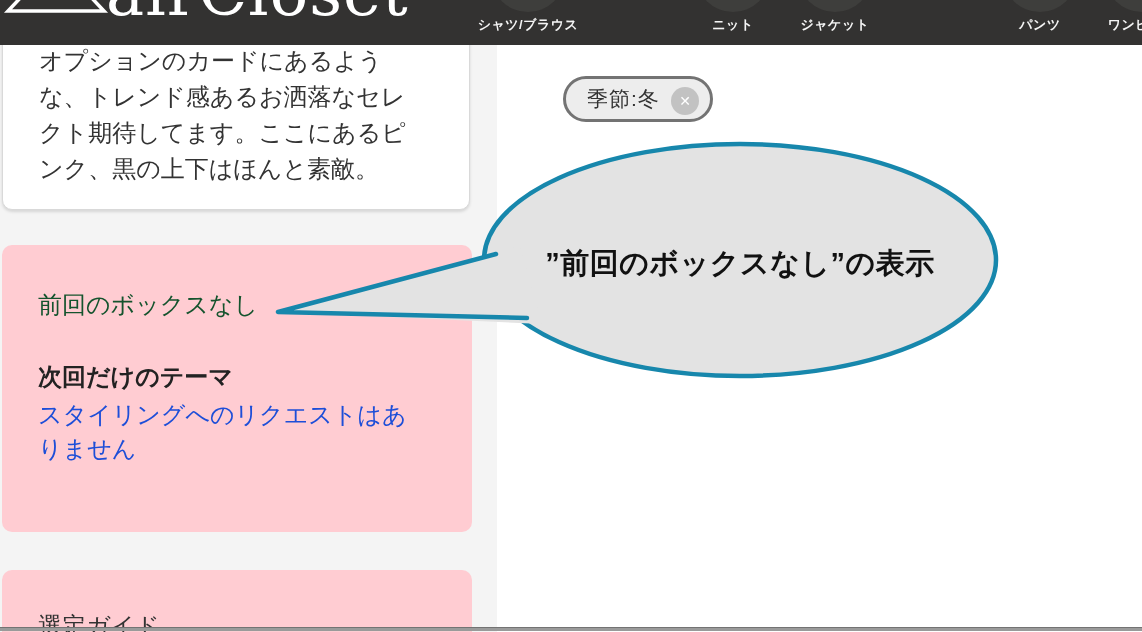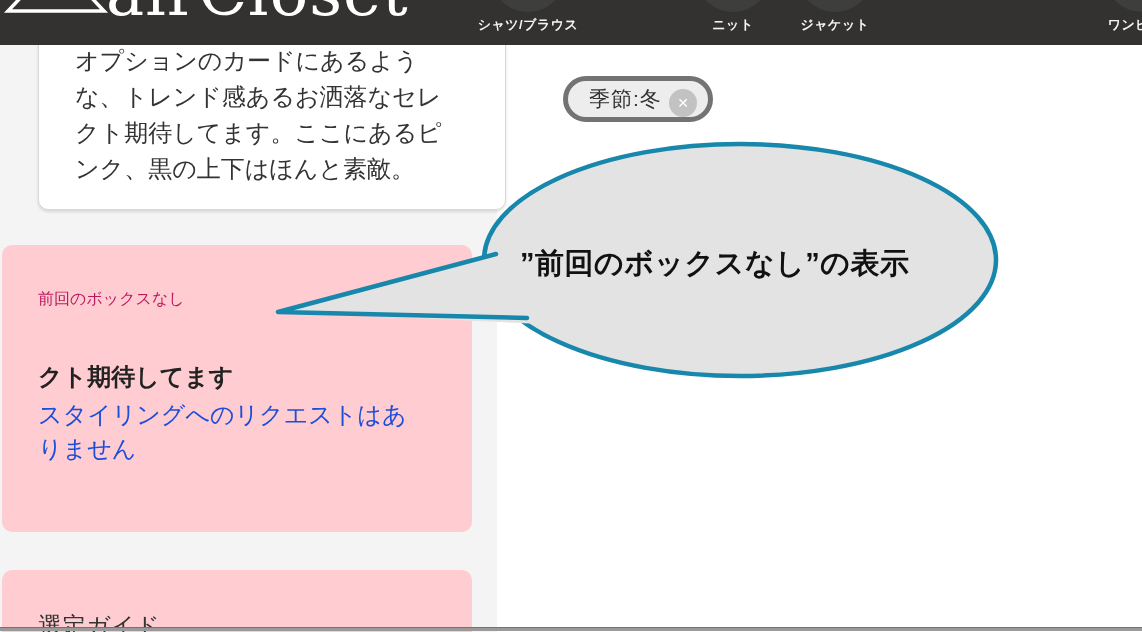--- a/index.html
+++ b/index.html
@@ -20,49 +20,49 @@
                width:74px; height:74px; border-radius:50%; background:#3e3e3c; }
   .nav-label { position:absolute; top:16px; left:0; width:100%; text-align:center;
                font-size:13px; font-weight:600; color:#f5f5f5; letter-spacing:.5px;
                white-space:nowrap; }
 
   
   .sidebar { position:absolute; left:0; top:0; width:497px; height:632px;
              background:#f4f4f4; z-index:1; }
   .card-white { position:absolute; left:2px; top:8px; width:468px; height:202px;
                 background:#ffffff; border:1px solid #d9d9d9; border-radius:10px;
-                box-shadow:0 2px 3px rgba(0,0,0,.12);margin-left:36px; }
+                box-shadow:0 2px 3px rgba(0,0,0,.12); }
   .comment-text { position:absolute; left:36px; top:34px; right:12px;
                   font-size:24px; line-height:36px; color:#333; white-space:pre-line; }
   .card-pink { position:absolute; left:2px; width:470px; background:#ffccd2;
                border-radius:10px; }
   .card-box { top:245px; height:287px; }
   .card-guide { top:570px; height:120px; }
-  .box-title { position:absolute; left:36px; top:44px; font-size:16px; color:#be185d; }
+  .box-title { position:absolute; left:36px; top:44px; font-size:24px; color:#14532d; }
   .box-heading { position:absolute; left:36px; top:116px; font-size:24px;
                  font-weight:bold; color:#222; }
   .box-body { position:absolute; left:36px; top:153px; right:20px; font-size:24px;
               line-height:34px; color:#1d4ed8; white-space:pre-line; }
   .guide-title { position:absolute; left:36px; top:40px; font-size:24px; color:#333; }
 
   
   .tag-pill { position:absolute; left:563px; top:76px; width:150px; height:46px;
-              background:#ededed; border:5px solid #737373; border-radius:23px;
+              background:#ededed; border:3px solid #737373; border-radius:23px;
               display:flex; align-items:center; z-index:5; }
   .tag-label { margin-left:21px; font-size:21px; color:#333; letter-spacing:1px; }
   .tag-close { position:absolute; right:11px; top:8px; width:28px; height:28px;
                border-radius:50%; background:#c2c2c2; color:#ffffff;
                display:flex; align-items:center; justify-content:center;
                font-size:14px; font-weight:bold; cursor:pointer; }
 
   
   .annotation { position:absolute; left:250px; top:128px; width:770px; height:262px;
                 z-index:20; pointer-events:none; }
   .bubble-text { position:absolute; left:270px; top:116px; width:440px;
-                 text-align:left; font-size:29px; font-weight:bold; color:#111;
+                 text-align:center; font-size:29px; font-weight:bold; color:#111;
                  letter-spacing:.5px; white-space:nowrap; }
 
   
   .bottom-edge { position:absolute; left:0; top:627px; width:1142px; height:4px;
                  background:#9a9a9a; border-top:1px solid #737373; z-index:40; }
 </style>
 </head>
 <body>
 
 <div class="screen">
@@ -71,21 +71,21 @@
 
     <div class="card-white">
       <div class="comment-text">オプションのカードにあるよう
 な、トレンド感あるお洒落なセレ
 クト期待してます。ここにあるピ
 ンク、黒の上下はほんと素敵。</div>
     </div>
 
     <div class="card-pink card-box">
       <div class="box-title">前回のボックスなし</div>
-      <div class="box-heading">クト期待してます</div>
+      <div class="box-heading">次回だけのテーマ</div>
       <div class="box-body">スタイリングへのリクエストはあ
 りません</div>
     </div>
 
     <div class="card-pink card-guide">
       <div class="guide-title">選定ガイド</div>
     </div>
   </div>
 
   <div class="tag-pill">
@@ -115,20 +115,24 @@
       <div class="nav-label">シャツ/ブラウス</div>
     </div>
     <div class="nav-item" style="left:673px">
       <div class="nav-thumb"></div>
       <div class="nav-label">ニット</div>
     </div>
     <div class="nav-item" style="left:775px">
       <div class="nav-thumb"></div>
       <div class="nav-label">ジャケット</div>
     </div>
+    <div class="nav-item" style="left:980px">
+      <div class="nav-thumb"></div>
+      <div class="nav-label">パンツ</div>
+    </div>
     <div class="nav-item" style="left:1082px">
       <div class="nav-thumb"></div>
       <div class="nav-label">ワンピース</div>
     </div>
   </div>
 
   <div class="bottom-edge"></div>
 </div>
 
 </body></html>

